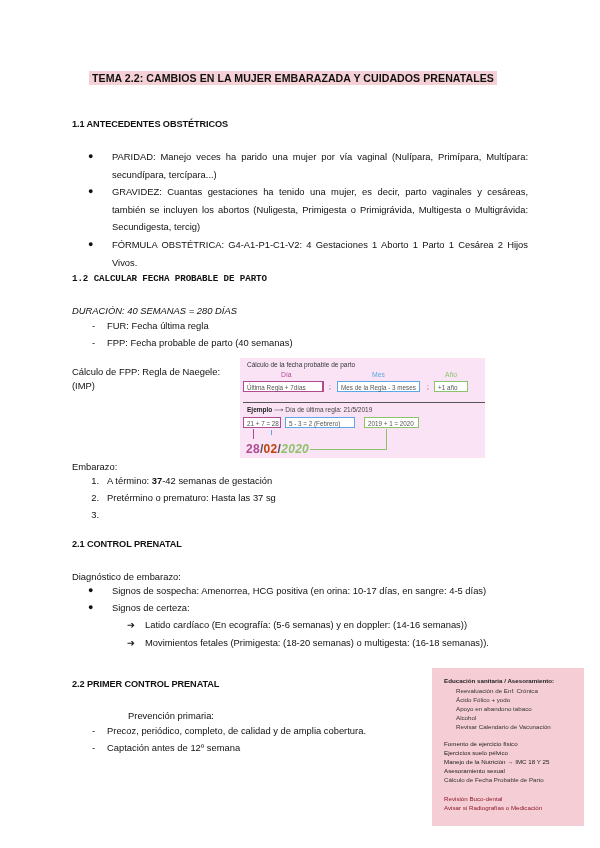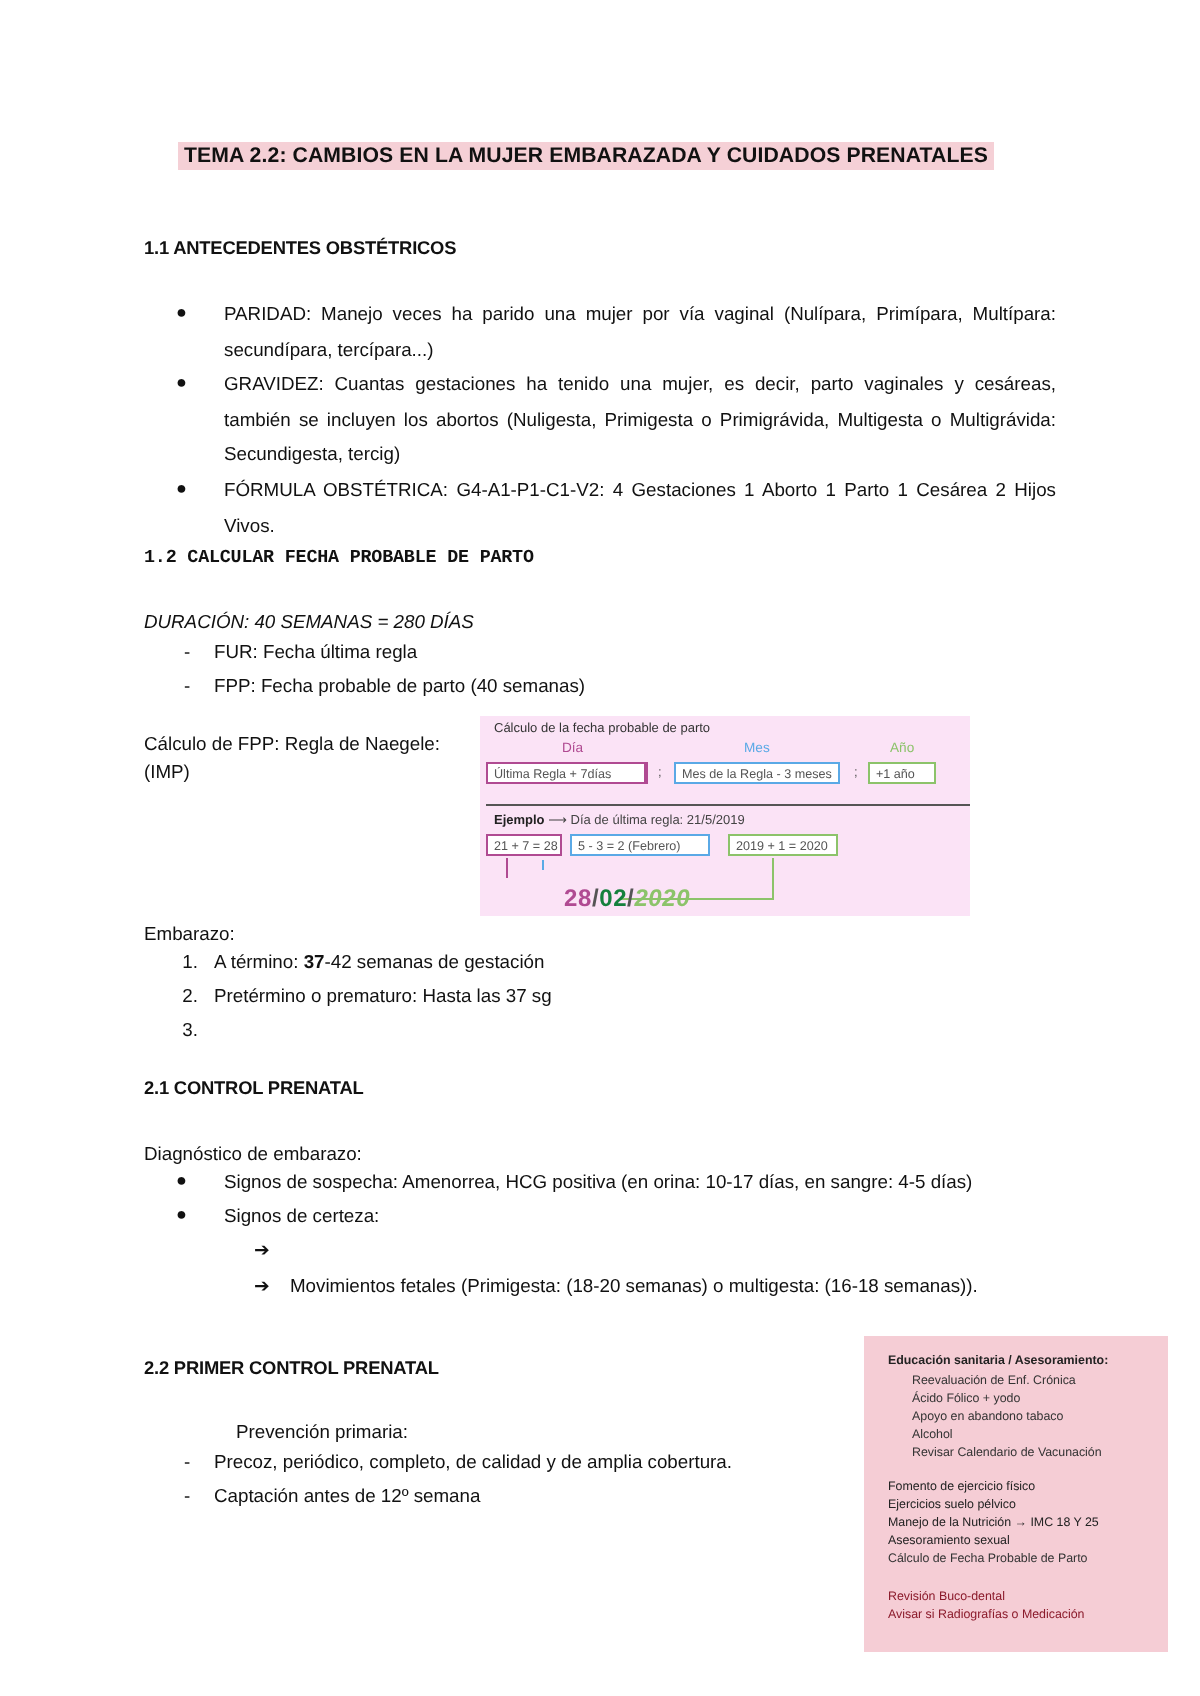--- a/index.html
+++ b/index.html
@@ -100,21 +100,21 @@
   <div class="box" style="left:45px; top:59px; width:70px; border-color:#5aa9e6;">5 - 3 = 2 (Febrero)</div>
   <div class="box" style="left:124px; top:59px; width:55px; border-color:#8cc36a;">2019 + 1 = 2020</div>
 </div>
 
 <div class="abs" style="left:240px; top:430px; width:245px; height:28px; background:#fbe3f6;"></div>
 <div class="abs" style="left:253px; top:429px; width:1px; height:10px; background:#b04a92;"></div>
 <div class="abs" style="left:271px; top:430px; width:1px; height:5px; background:#5aa9e6;"></div>
 <div class="abs" style="left:386px; top:429px; width:1px; height:21px; background:#8cc36a;"></div>
 <div class="abs" style="left:310px; top:449px; width:77px; height:1px; background:#8cc36a;"></div>
 <div class="abs result">
-  <span style="color:#b04a92;margin-left:36px;">28</span><span style="color:#555;">/</span><span style="color:#15803d;">02</span><span style="color:#555;">/</span><span style="color:#8cc36a;font-style:italic;">2020</span>
+  <span style="color:#b04a92;">28</span><span style="color:#555;">/</span><span style="color:#c2410c;">02</span><span style="color:#555;">/</span><span style="color:#8cc36a;font-style:italic;">2020</span>
 </div>
 
 <div class="abs p" style="left:72px; top:461px;">Embarazo:</div>
 <div class="abs" style="left:78px; top:472px;">
   <div class="num">
     <span class="n">1.</span>
     <span><span>A término: </span><b>37</b><span>-42 semanas de gestación</span></span>
   </div>
   <div class="num">
     <span class="n">2.</span>
@@ -133,29 +133,30 @@
     <span>Signos de sospecha: Amenorrea, HCG positiva (en orina: 10-17 días, en sangre: 4-5 días)</span>
   </div>
   <div class="bul" style="line-height:17px; white-space:nowrap;">
     <span class="dot">●</span>
     <span>Signos de certeza:</span>
   </div>
 </div>
 <div class="abs" style="left:127px; top:616px;">
   <div class="arrow">
     <span class="a">➔</span>
+    <span>Latido cardíaco (En ecografía: (5-6 semanas) y en doppler: (14-16 semanas))</span>
   </div>
   <div class="arrow">
     <span class="a">➔</span>
     <span>Movimientos fetales (Primigesta: (18-20 semanas) o multigesta: (16-18 semanas)).</span>
   </div>
 </div>
 
 <div class="abs h" style="left:72px; top:679px;">2.2 PRIMER CONTROL PRENATAL</div>
-<div class="abs p" style="left:78px; top:710px;padding-left:40px;">Prevención primaria:</div>
+<div class="abs p" style="left:88px; top:710px;padding-left:40px;">Prevención primaria:</div>
 <div class="abs" style="left:80px; top:722px;">
   <div class="dash">
       <span class="d">-</span>
       <span>Precoz, periódico, completo, de calidad y de amplia cobertura.</span>
     </div>
   <div class="dash">
       <span class="d">-</span>
       <span>Captación antes de 12º semana</span>
     </div>
 </div>

